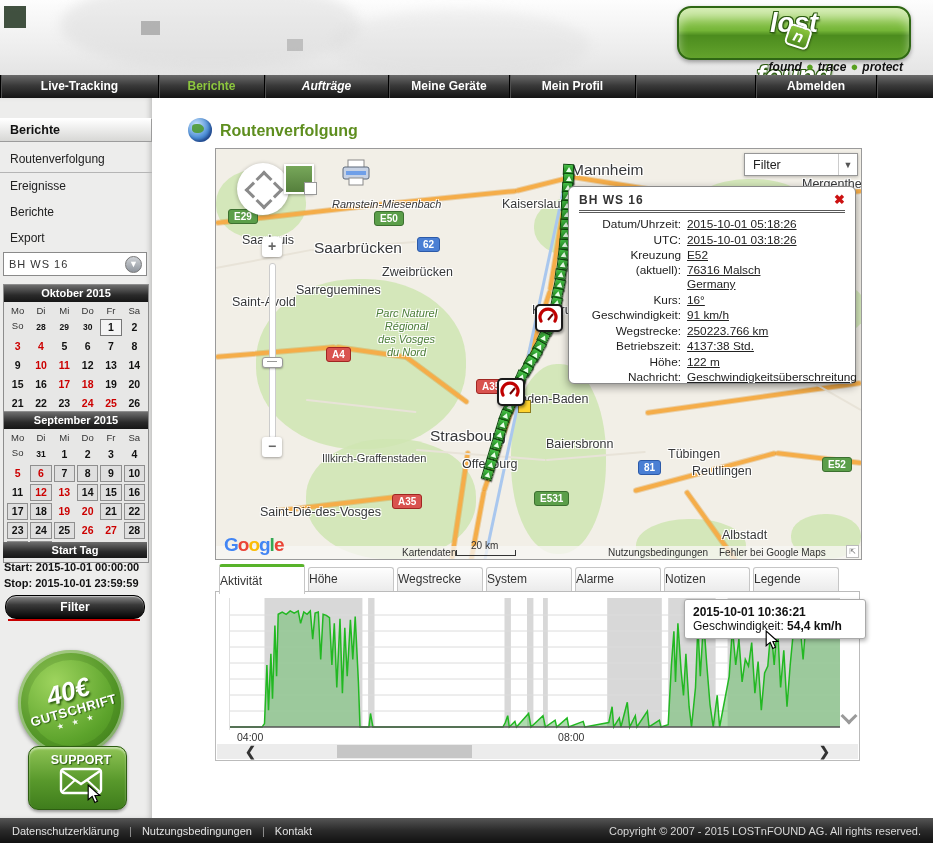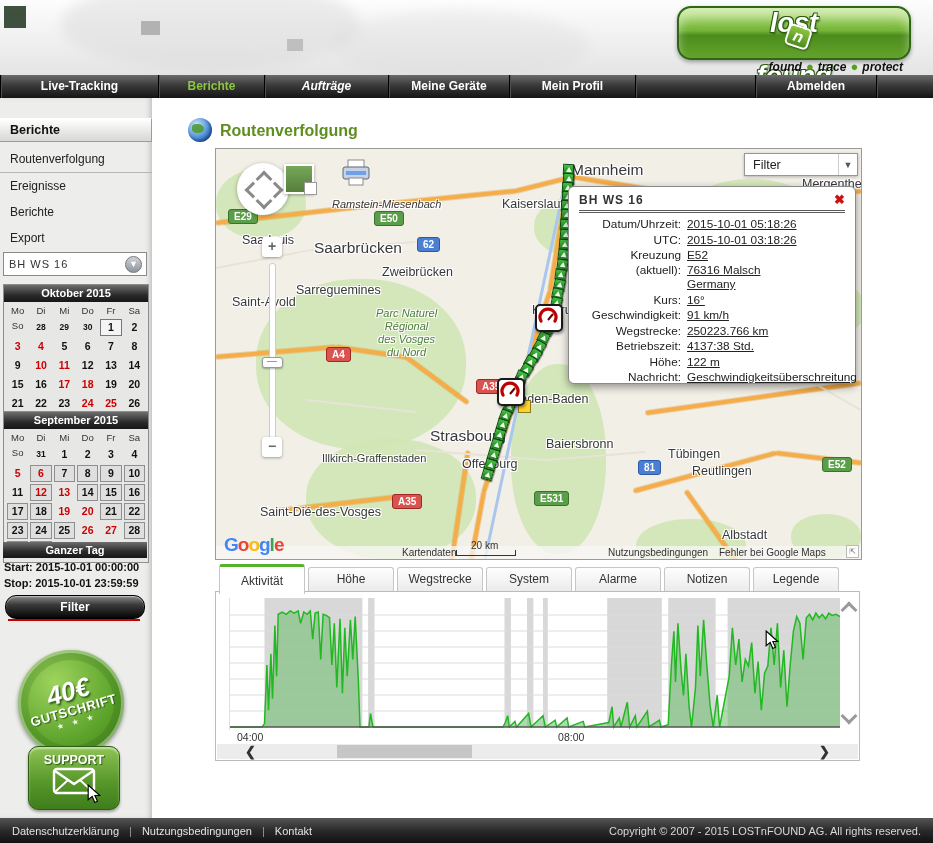--- a/index.html
+++ b/index.html
@@ -70,21 +70,21 @@
        box-shadow:0 2px 4px rgba(0,0,0,.4), inset 0 0 0 3px rgba(255,255,255,.35), inset 0 0 0 10px rgba(20,70,10,.15);
        display:flex;align-items:center;justify-content:center;cursor:pointer;}
   .badge-inner{transform:rotate(-16deg);text-align:center;color:#fff;}
   .badge-amount{font-size:26px;font-weight:bold;font-style:italic;line-height:24px;
        text-shadow:1px 2px 2px #2c5a10;}
   .badge-text{font-size:13px;font-weight:bold;letter-spacing:.5px;text-shadow:1px 1px 1px #2c5a10;}
   .badge-stars{font-size:8px;letter-spacing:3px;opacity:.95;}
   .support-btn{position:absolute;left:28px;top:648px;width:90px;height:62px;border-radius:10px;
        background:linear-gradient(#8fc455,#58982b 55%,#3f7d1c);border:1px solid #2e5e12;
        box-shadow:inset 0 2px 2px rgba(255,255,255,.5), 0 2px 3px rgba(0,0,0,.35);
-       text-align:center;cursor:pointer;}
+       text-align:center;cursor:pointer;padding-left:7px;}
   .support-label{color:#fff;font-weight:bold;font-size:12.5px;margin-top:6px;text-shadow:1px 1px 1px #2c5a10;}
   .cursor-svg{position:absolute;width:17px;height:20px;pointer-events:none;z-index:60;}
   
   .main{position:absolute;left:152px;top:98px;width:781px;height:720px;background:#fff;}
   .globe{position:absolute;left:36px;top:20px;width:24px;height:24px;border-radius:50%;
        background:radial-gradient(circle at 35% 30%,#cfe6ff,#4d8fd6 55%,#1c5aa8);
        box-shadow:inset -2px -2px 3px rgba(0,0,60,.4);}
   .globe:after{content:"";position:absolute;left:4px;top:6px;width:12px;height:9px;background:#4e9a33;
        border-radius:40% 60% 55% 45%;opacity:.9;}
   .page-title{position:absolute;left:68px;top:24px;font-size:16px;font-weight:bold;color:#5e8e1f;}
@@ -142,21 +142,21 @@
   .pop-value{flex:1;white-space:pre-line;text-decoration:underline;}
   .attrib{position:absolute;left:0;bottom:0;width:100%;height:13px;background:rgba(247,246,243,.78);z-index:25;
        font-size:10px;color:#333;}
   .attrib span{position:absolute;top:0;line-height:13px;}
   .glogo{position:absolute;left:8px;bottom:3px;z-index:26;font-size:19px;font-weight:bold;letter-spacing:-1px;}
   .scalebar{position:absolute;left:240px;bottom:3px;width:58px;height:5px;border:1px solid #333;border-top:none;z-index:26;}
   .fullscr{position:absolute;right:2px;bottom:1px;width:11px;height:11px;background:#fff;border:1px solid #bbb;z-index:26;
        font-size:8px;line-height:11px;text-align:center;color:#777;}
   
   .tabbar{position:absolute;left:63px;top:467px;width:645px;height:26px;border-bottom:1px solid #bbb;z-index:2;}
-  .tab{position:absolute;top:2px;height:23px;width:84px;line-height:23px;text-align:center;font-size:12px;color:#333;
+  .tab{position:absolute;top:2px;height:23px;width:84px;line-height:23px;font-size:12px;color:#333;
        background:linear-gradient(#fefefe,#ebebeb);border:1px solid #c6c6c6;border-bottom:none;
        border-radius:3px 3px 0 0;cursor:pointer;}
   .tab.active{top:-1px;height:27px;line-height:29px;background:#fff;border-top:3px solid #58b32a;z-index:3;}
   
   .chart-panel{position:absolute;left:63px;top:493px;width:645px;height:170px;background:#fff;border:1px solid #bbb;box-sizing:border-box;}
   .plot{position:absolute;left:13px;top:6px;width:610px;height:132px;border-left:1px solid #e0e0e0;cursor:crosshair;}
   .vscroll{position:absolute;left:624px;top:6px;width:16px;height:132px;}
   .vchev{position:absolute;left:3px;width:9px;height:9px;border-top:3px solid #9a9a9a;border-right:3px solid #9a9a9a;cursor:pointer;}
   .vchev.up{top:6px;transform:rotate(-45deg);}
   .vchev.down{top:112px;transform:rotate(135deg);}
@@ -308,21 +308,21 @@
           <span class="cal-cell weekend">27</span>
           <span class="cal-cell boxed">28</span>
           <span class="cal-cell boxed">29</span>
           <span class="cal-cell boxed">30</span>
           <span class="cal-cell other">1</span>
           <span class="cal-cell other">2</span>
           <span class="cal-cell other weekend">3</span>
           <span class="cal-cell other weekend">4</span>
         </div>
       </div>
-    <div class="range-head">Ganzer Tag</div>
+    <div class="range-head">Start Tag</div>
     <div class="range-line" style="top:463px;">Start: 2015-10-01 00:00:00</div>
     <div class="range-line" style="top:479px;">Stop: 2015-10-01 23:59:59</div>
     <div class="filter-btn">Filter</div>
     <div class="filter-underline"></div>
     <div class="badge">
       <div class="badge-inner">
         <div class="badge-amount">40€</div>
         <div class="badge-text">GUTSCHRIFT</div>
         <div class="badge-stars">★ ★ ★</div>
       </div>
@@ -585,20 +585,24 @@
       </div>
       <div id="xlabels">
           <span class="xlabel" style="left: 21.0263px;">04:00</span>
           <span class="xlabel" style="left: 342.079px;">08:00</span>
         </div>
       <div class="hscroll">
         <span class="harrow" style="left:28px;">❮</span>
         <span class="harrow" style="right:28px;">❯</span>
         <div class="hthumb"></div>
       </div>
+      <div class="chart-tip">
+        <div class="tip-line1">2015-10-01 10:36:21</div>
+        <div class="tip-line2"><span>Geschwindigkeit:</span> <b>54,4 km/h</b></div>
+      </div>
       <svg class="cursor-svg" style="left:548px;top:38px;" viewBox="0 0 14 19">
         <path d="M1,1 L1,15 L4.8,11.8 L7.3,17.5 L9.8,16.4 L7.4,10.9 L12,10.9 Z" fill="#fff" stroke="#000" stroke-width="1.1"></path>
       </svg>
     </div>
   </div>
 
   <div class="footer">
     <div class="footer-links" id="footer-links">
         <span class="flink">Datenschutzerklärung</span>
         <span class="fsep">|</span>

